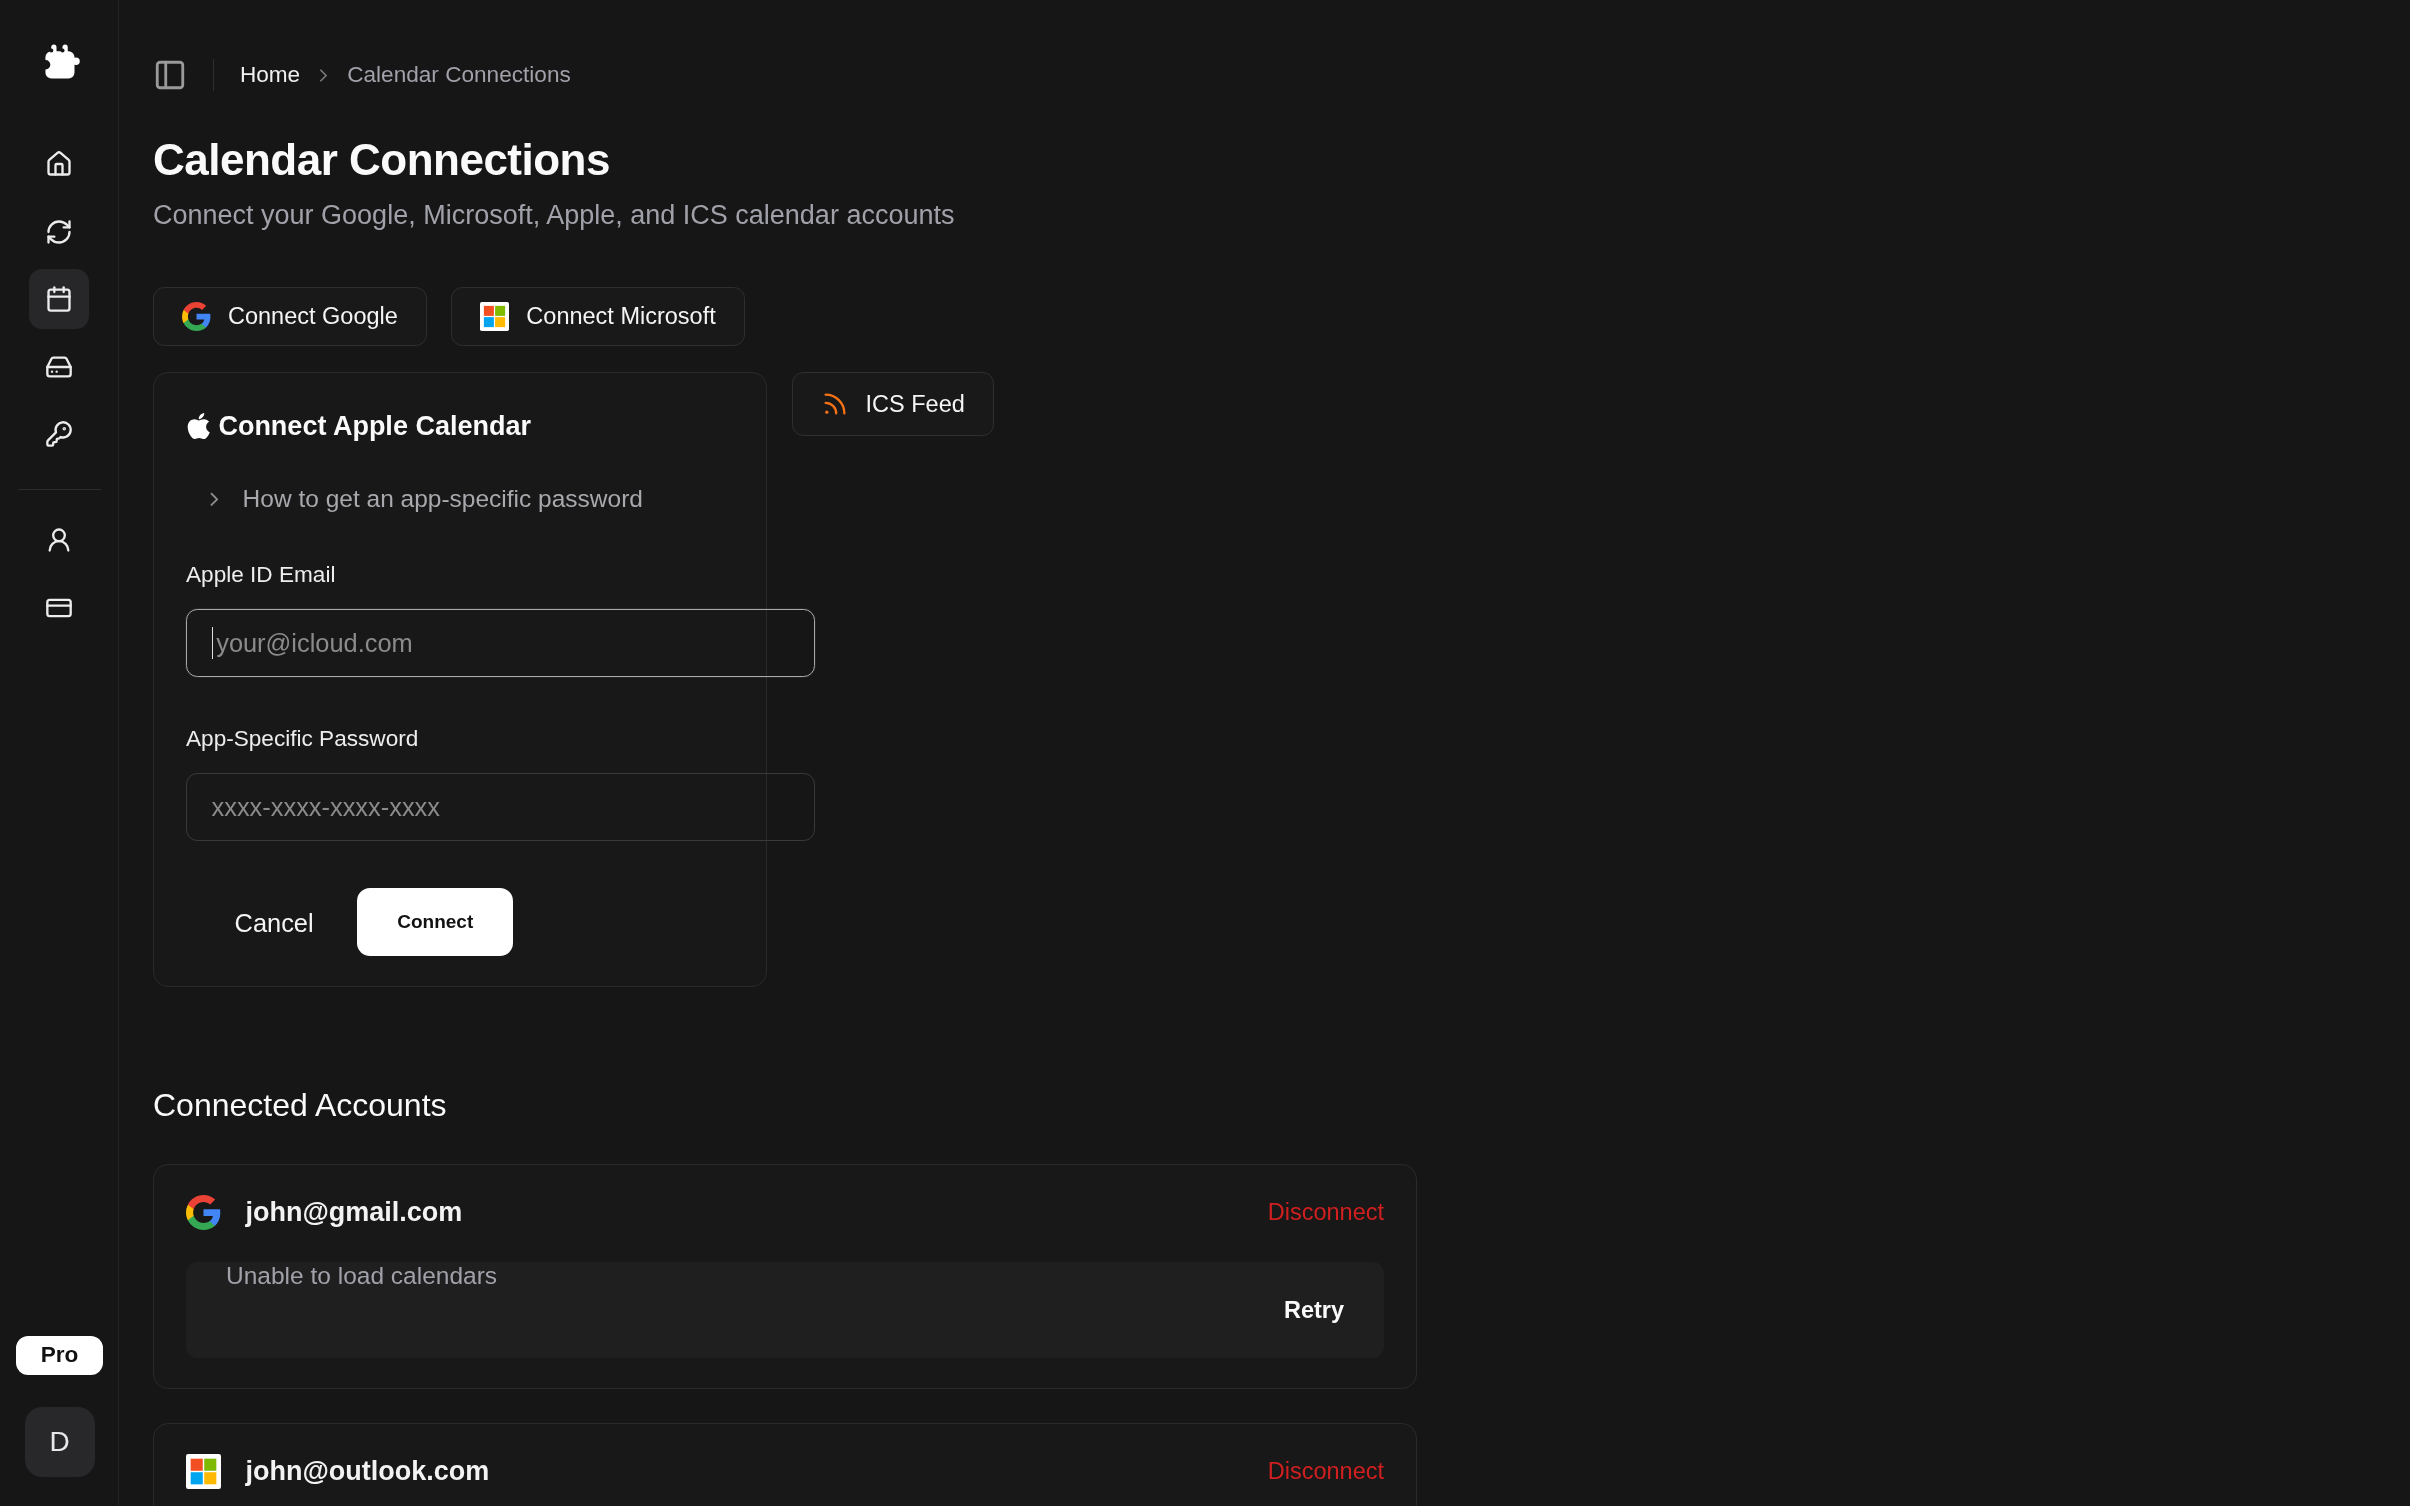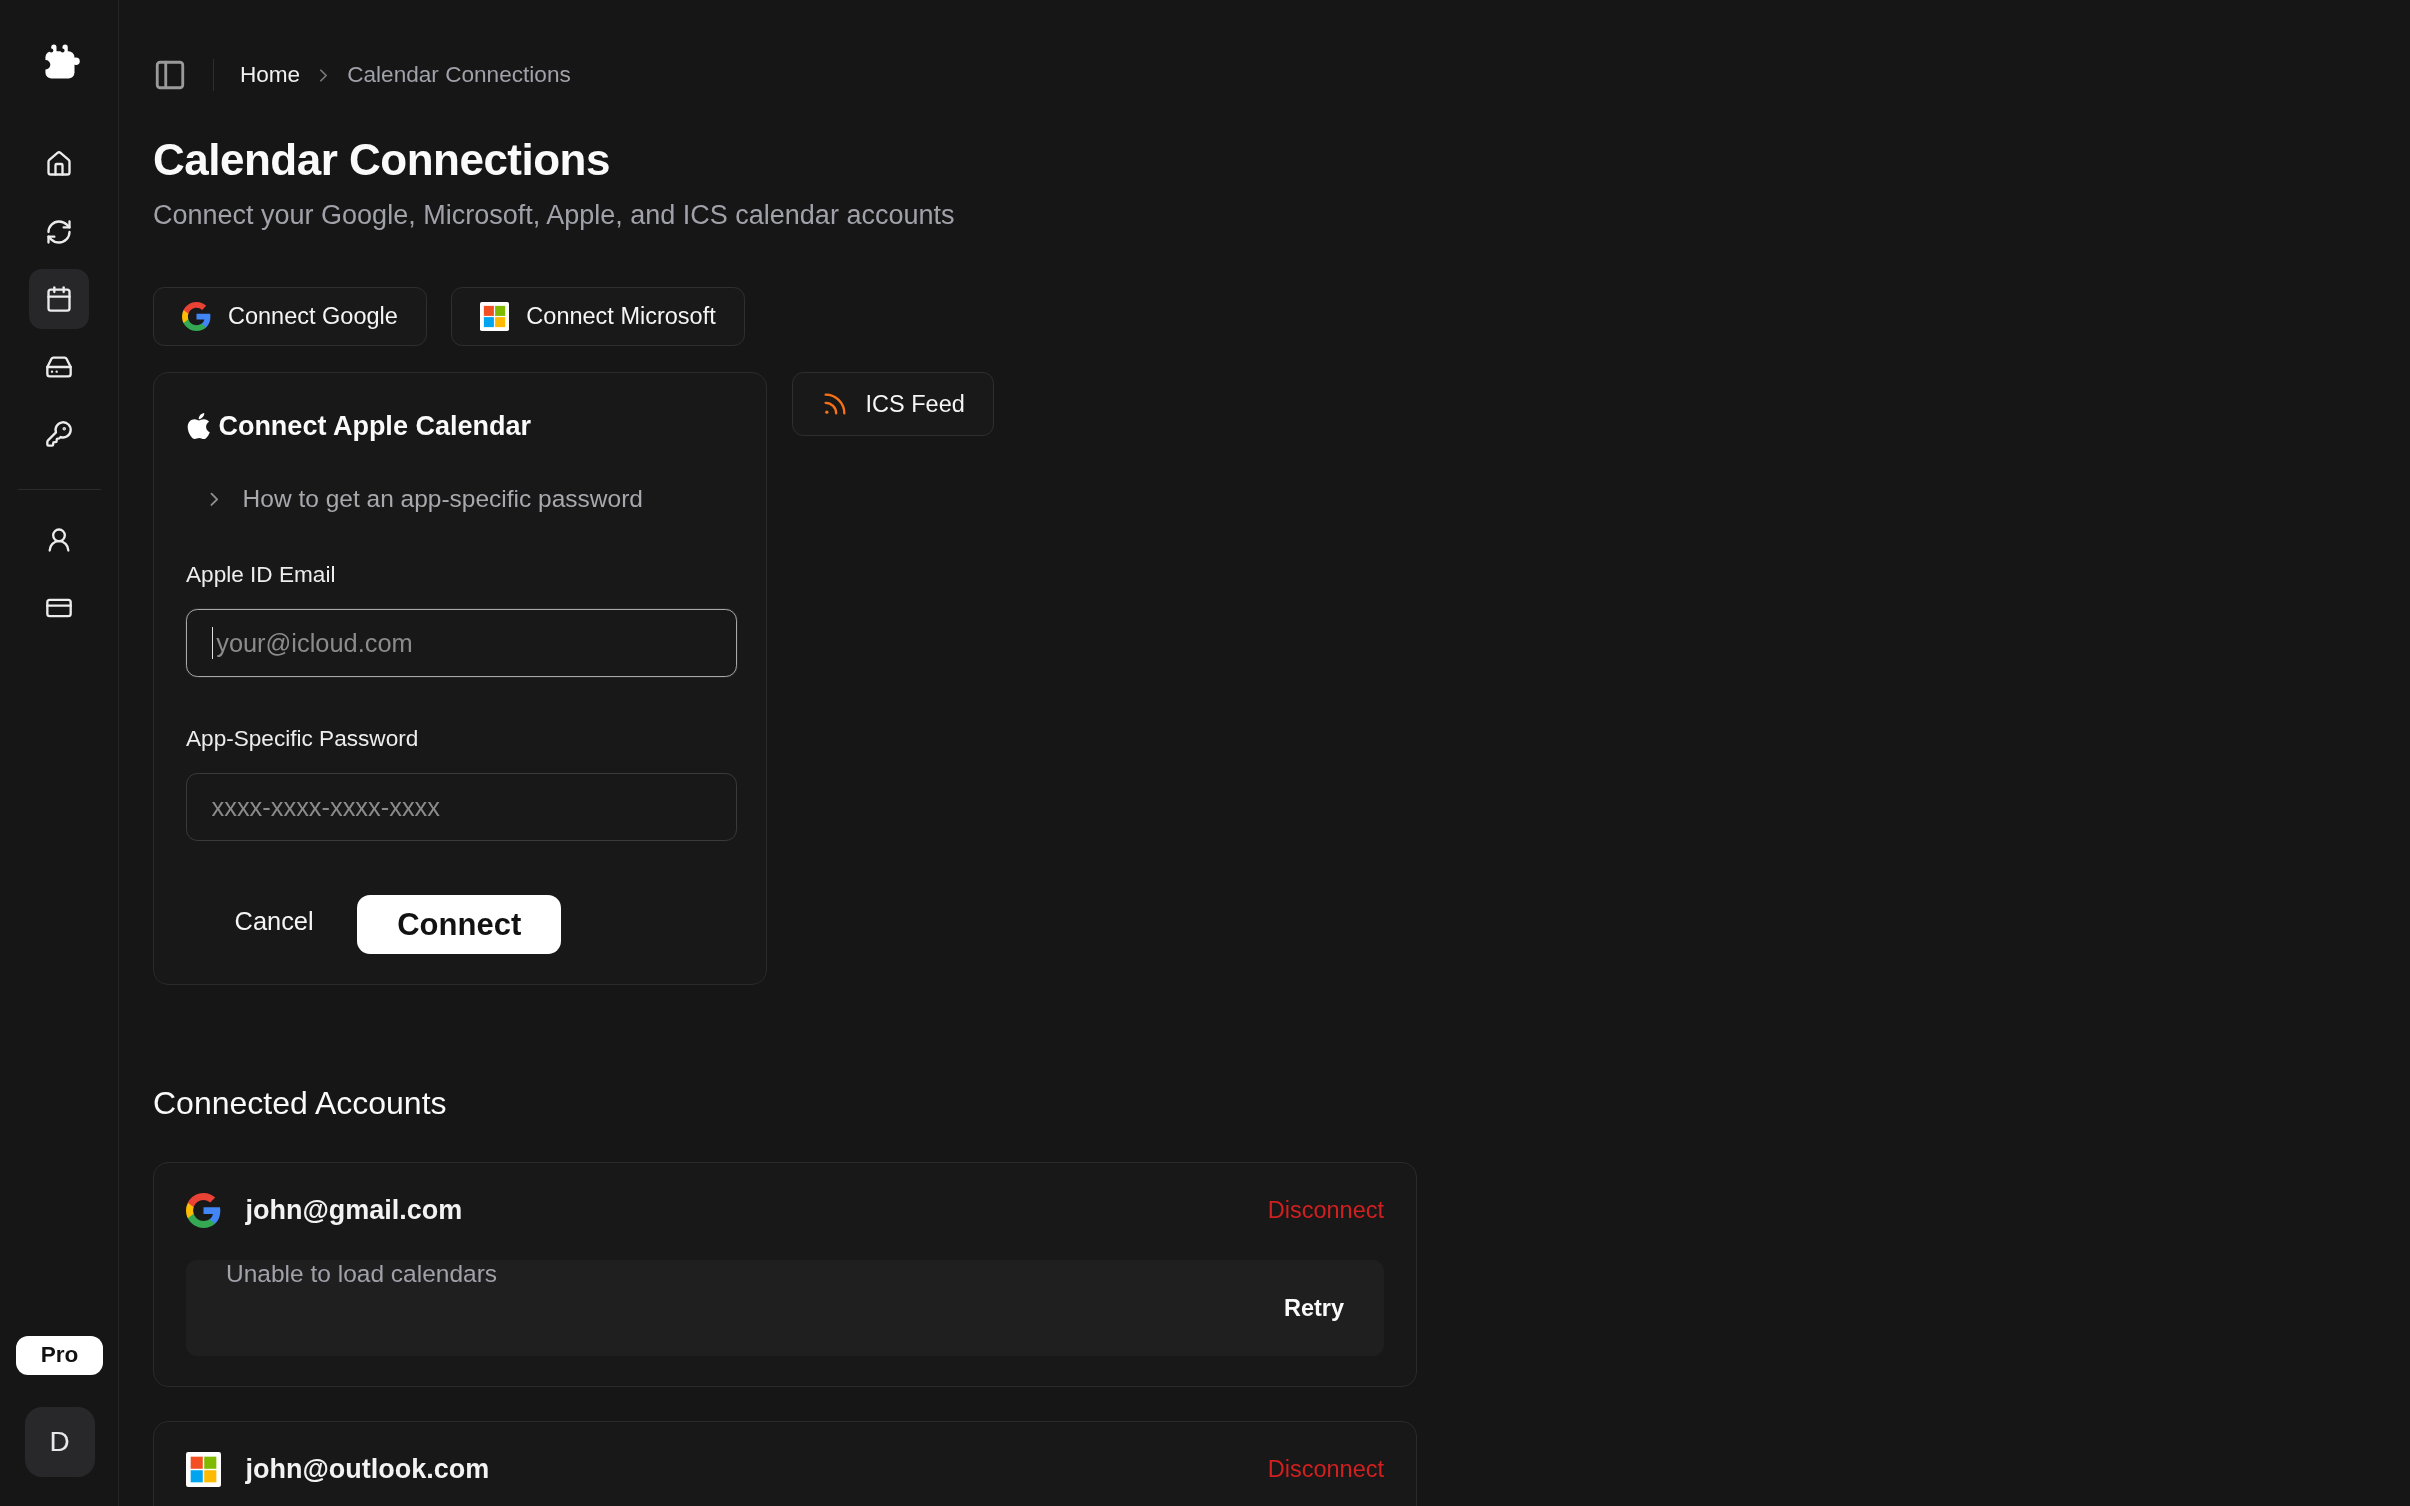--- a/index.html
+++ b/index.html
@@ -71,32 +71,32 @@
     background:rgba(255,255,255,0.012);padding:38px 32px 30px 32px;
   }
   .apple-head{display:flex;align-items:flex-start;gap:7px;}
   .apple-head svg{width:25.4px;height:30px;}
   .apple-title{font-size:27px;font-weight:600;}
   .disclosure{display:flex;align-items:center;gap:17px;margin-top:43px;margin-left:17px;color:var(--muted);cursor:pointer;background:none;border:none;font-family:"Liberation Sans", sans-serif;}
   .disclosure svg{width:22.6px;height:22.6px;color:#8f8f8f;}
   .disclosure-label{font-size:24.5px;color:#a8a8ad;}
   .field-label{font-size:22.6px;font-weight:500;color:#ededed;margin-top:49px;display:block;}
   .text-input{
-    margin-top:21px;width:551px;height:68px;border-radius:11.3px;
+    margin-top:21px;width:629px;height:68px;border-radius:11.3px;
     border:0.9px solid #3a3a3a;background:transparent;
     display:flex;align-items:center;padding:0 24.5px;cursor:text;
   }
   .text-input.focused{border:1.9px solid #a9a9a9;box-shadow:0 0 0 0.9px rgba(255,255,255,.06);}
   .caret{width:1.9px;height:32px;background:#e0e0e0;margin-right:2.8px;}
   .placeholder{font-size:25.4px;color:var(--dim);}
   .form-actions{display:flex;align-items:flex-end;gap:21px;margin-top:47px;margin-left:26px;}
   .ghost-btn{background:none;border:none;color:#f5f5f5;font-size:25.4px;font-weight:500;cursor:pointer;padding:0 22.6px;height:66px;font-family:"Liberation Sans", sans-serif;}
   .primary-btn{
     background:#ffffff;color:#121212;border:none;border-radius:13px;
-    font-size:31px;font-weight:600;height:59px;padding:0 40px;cursor:pointer;
+    font-size:19px;font-weight:600;height:68px;padding:0 40px;cursor:pointer;
     font-family:"Liberation Sans", sans-serif;
   }
   .ics-btn svg{color:var(--orange);width:28px;height:28px;}
   .ics-btn{height:64px;}
   
   .connected-heading{font-size:32px;font-weight:400;margin-top:100px;}
   .account-card{
     width:1264px;border:0.9px solid var(--border);border-radius:15px;
     background:rgba(255,255,255,0.012);
     padding:30px 32px;margin-top:40px;

